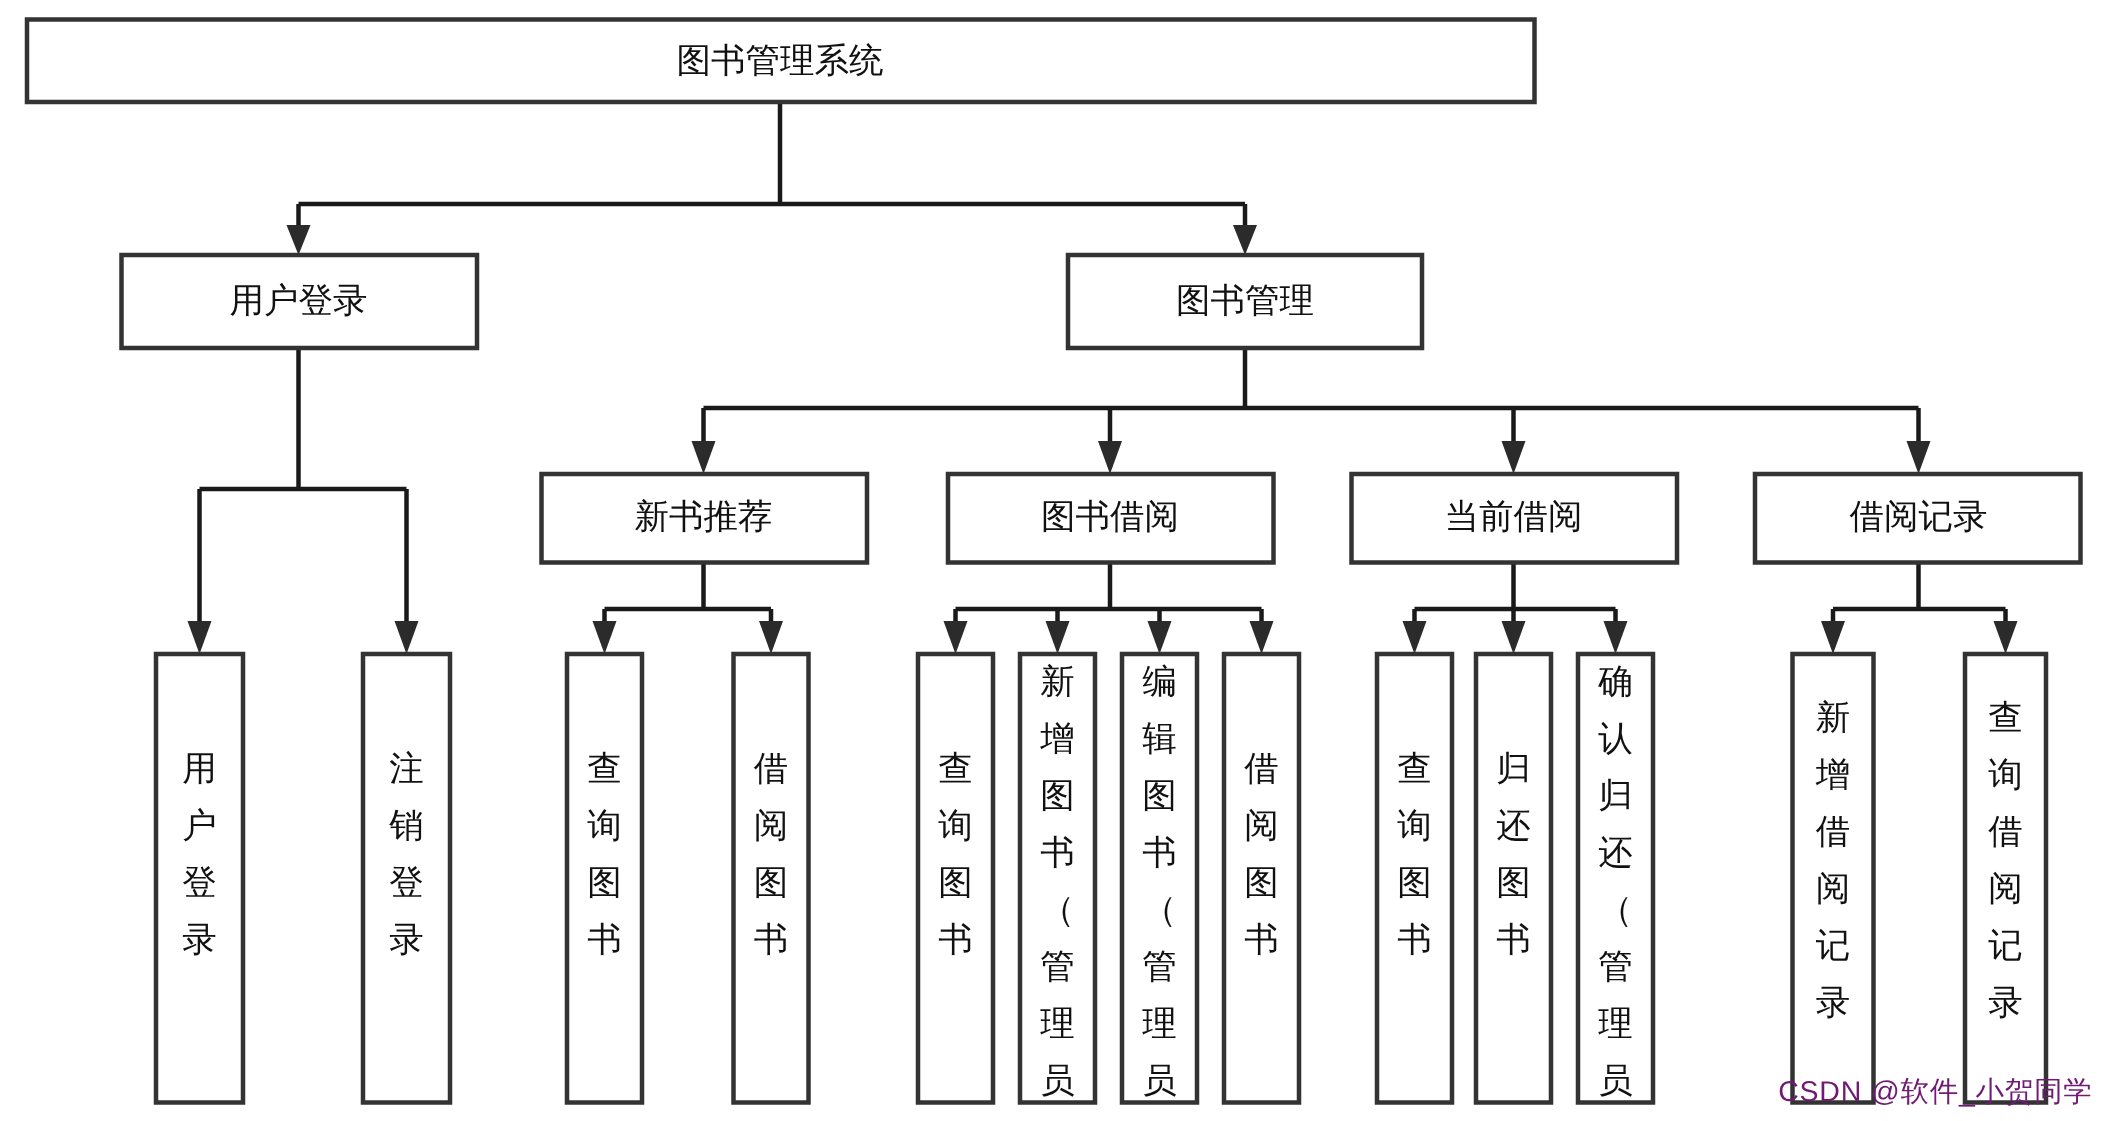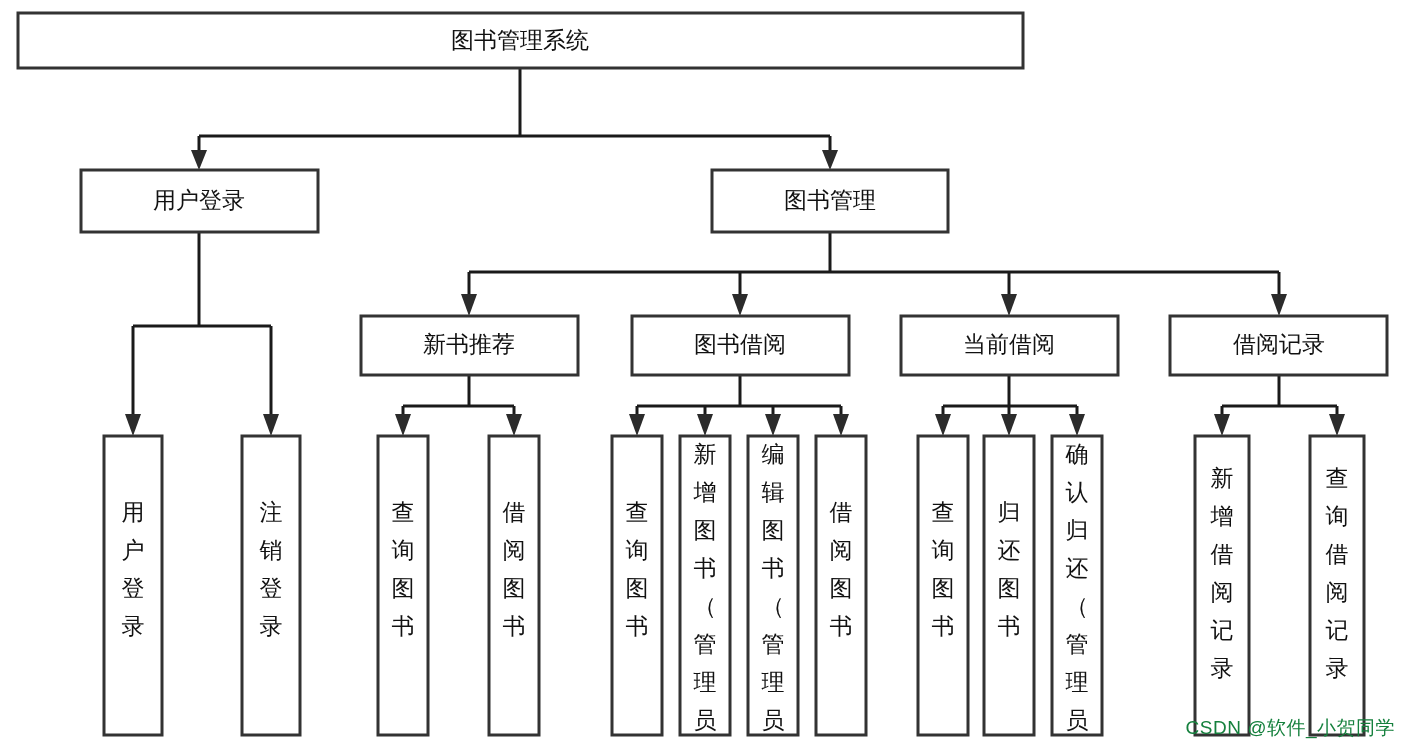--- a/index.html
+++ b/index.html
@@ -52,21 +52,21 @@
   .arrow-head {
     fill: #2b2b2b;
     stroke: none;
   }
   .watermark {
     position: absolute;
     right: 10px;
     bottom: 6px;
     font-family: "Liberation Sans", "DejaVu Sans", sans-serif;
     font-size: 19px;
-    color: #15803d;
+    color: #701a75;
     letter-spacing: 0.5px;
     white-space: nowrap;
     user-select: none;
   }
 </style>
 </head>
 <body>
 
 <div id="diagram-root">
   <svg class="diagram" viewBox="0 0 1405 747" xmlns="http://www.w3.org/2000/svg">

